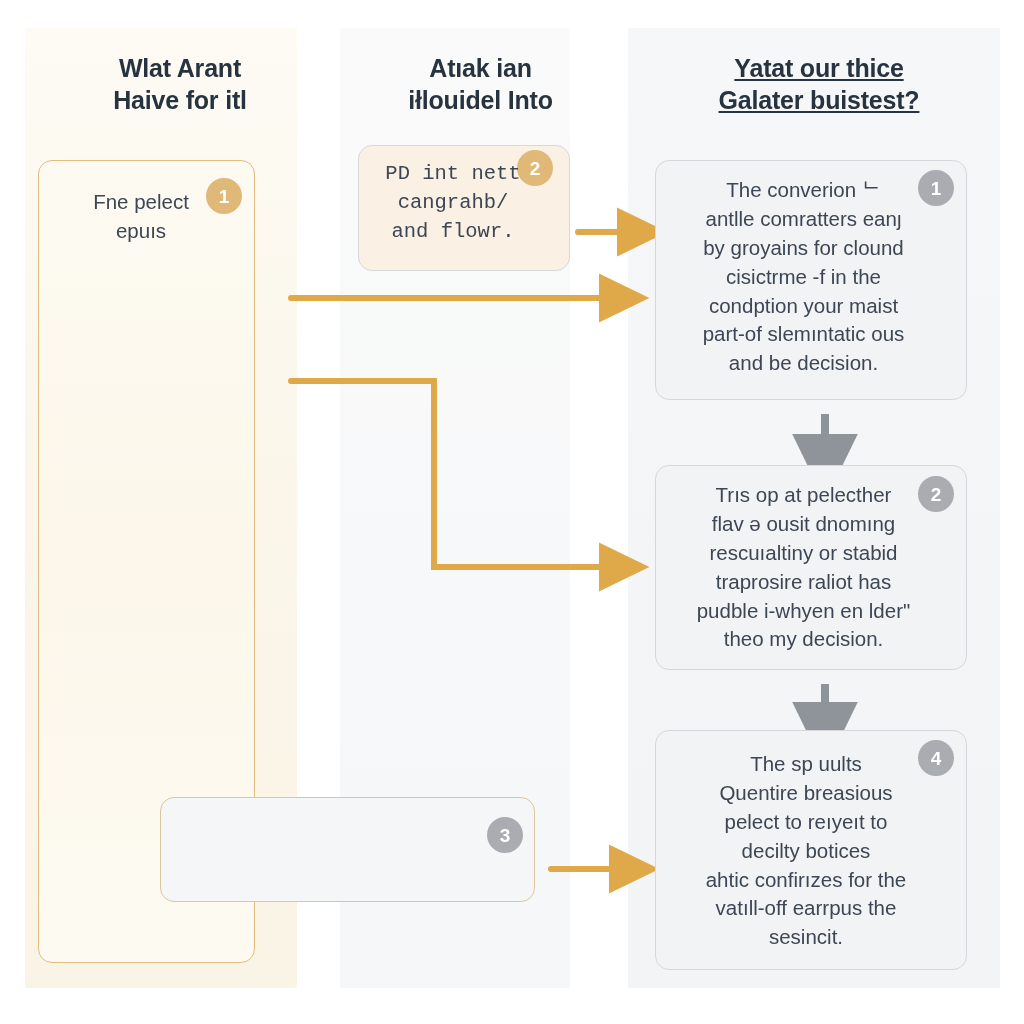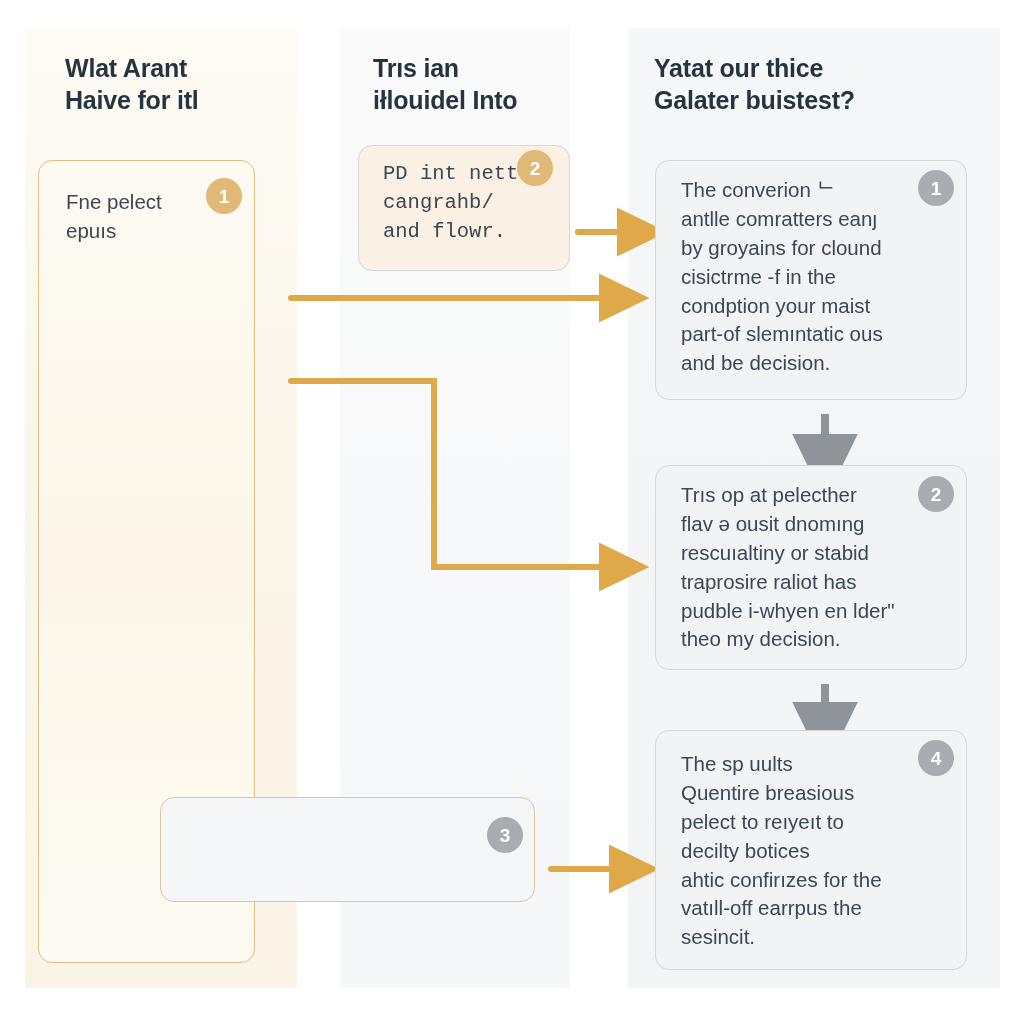--- a/index.html
+++ b/index.html
@@ -9,20 +9,21 @@
     height: 1024px;
     overflow: hidden;
     background: #ffffff;
     font-family: "Liberation Sans", sans-serif;
   }
   #canvas {
     position: relative;
     width: 1024px;
     height: 1024px;
     background: #ffffff;
+    text-align: center;
   }
 
   
   .column {
     position: absolute;
     top: 28px;
     height: 960px;
     border-radius: 2px;
   }
   #col-left {
@@ -45,21 +46,21 @@
     position: absolute;
     font-size: 25px;
     font-weight: bold;
     line-height: 1.28;
     color: #27333f;
     letter-spacing: -0.2px;
     white-space: pre-line;
   }
   #heading-left  { left: 65px;  top: 52px;  width: 230px; }
   #heading-mid   { left: 373px; top: 52px;  width: 215px; }
-  #heading-right { left: 654px; top: 52px;  width: 330px; }
+  #heading-right { left: 654px; top: 52px;  width: 330px; text-decoration: underline; }
 
   
   .card {
     position: absolute;
     border-radius: 14px;
   }
   .card-text {
     position: absolute;
     font-size: 20.5px;
     line-height: 1.41;
@@ -149,21 +150,21 @@
 <body>
 
 <div id="canvas">
 
   <div class="column" id="col-left"></div>
   <div class="column" id="col-mid"></div>
   <div class="column" id="col-right"></div>
 
   <div class="col-heading" id="heading-left">Wlat Arant
 Haive for itl</div>
-  <div class="col-heading" id="heading-mid">Trıs ian
+  <div class="col-heading" id="heading-mid">Atıak ian
 iłlouidel Into</div>
   <div class="col-heading" id="heading-right">Yatat our thice
 Galater buistest?</div>
 
   <div class="connector" style="left:0;top:0;width:1024px;height:1024px">
     <svg width="1024" height="1024" viewBox="0 0 1024 1024">
       <defs>
         <marker id="arrowOrange" markerWidth="9" markerHeight="9" refX="1" refY="4.5" orient="auto" markerUnits="strokeWidth">
           <path d="M0,0.4 L8.4,4.5 L0,8.6 z" fill="#dfa94a"></path>
         </marker>

